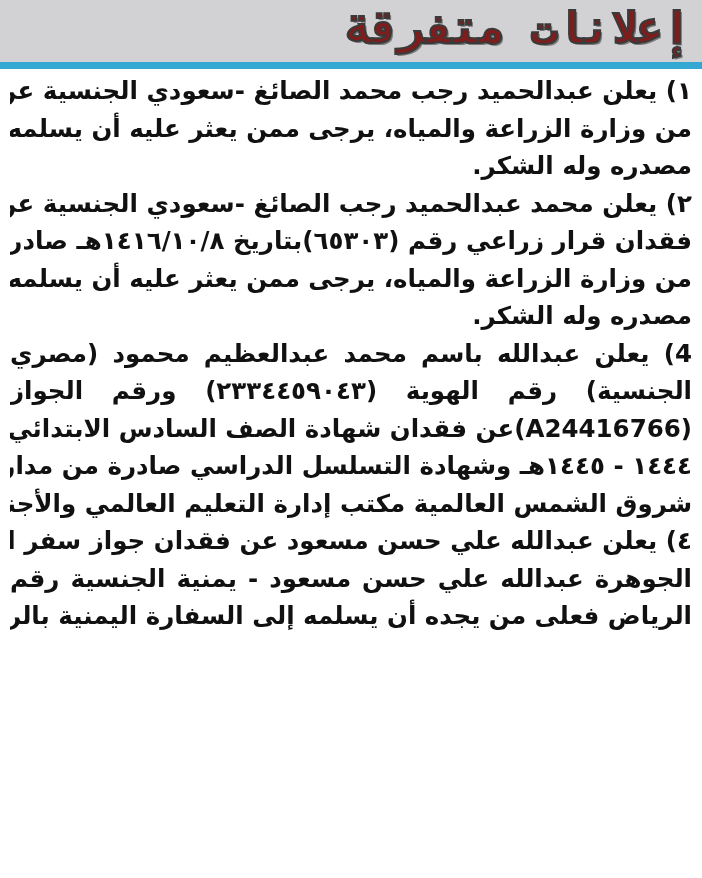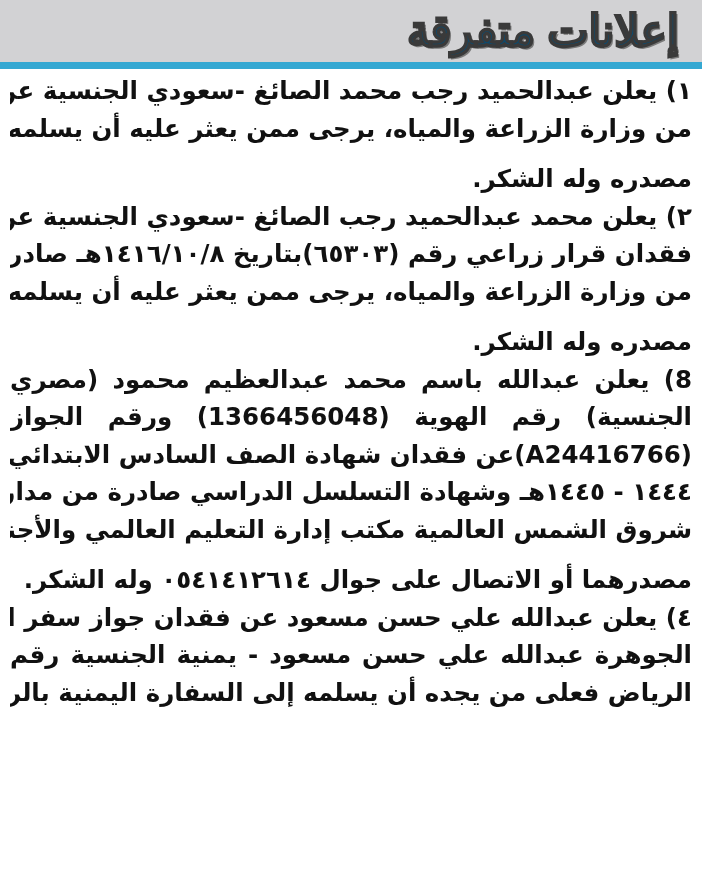--- a/index.html
+++ b/index.html
@@ -17,28 +17,28 @@
     .header {
       position: absolute;
       left: 0; top: 0;
       width: 702px;
       height: 62px;
       background: #d2d2d4;
       box-sizing: border-box;
     }
     .header-title {
       position: absolute;
-      right: 23px;
+      right: 12px;
       top: 2px;
       height: 58px;
       line-height: 58px;
-      font-family: Liberation Sans, sans-serif;
+      font-family: Liberation Mono, monospace;
       font-weight: bold;
       font-size: 44px;
-      color: #0c4a6e;
+      color: #7f1d1d;
       direction: rtl;
       letter-spacing: 0px;
       -webkit-text-stroke: 2px #3a3a3a;
       text-shadow: 2px 2px 0 #7a7a7a;
     }
     .header-rule {
       position: absolute;
       left: 0; top: 62px;
       width: 702px;
       height: 7px;
@@ -65,21 +65,20 @@
     .line {
       display: block;
       white-space: nowrap;
       text-align: justify;
       text-align-last: justify;
       height: 37.5px;
       overflow: hidden;
     }
     .line.last {
       text-align-last: right;
-      margin-top: 13px;
     }
   </style>
 </head>
 <body>
 
 <div class="header">
   <div class="header-title">إعلانات متفرقة</div>
 </div>
 <div class="header-rule"></div>
 
@@ -89,25 +88,24 @@
     <span class="line">من وزارة الزراعة والمياه، يرجى ممن يعثر عليه أن يسلمه إلى</span>
     <span class="line last">مصدره وله الشكر.</span>
   </div>
   <div class="announcement">
     <span class="line">٢) يعلن محمد عبدالحميد رجب الصائغ -سعودي الجنسية عن</span>
     <span class="line">فقدان قرار زراعي رقم (٦٥٣٠٣)بتاريخ ١٤١٦/١٠/٨هـ صادر</span>
     <span class="line">من وزارة الزراعة والمياه، يرجى ممن يعثر عليه أن يسلمه إلى</span>
     <span class="line last">مصدره وله الشكر.</span>
   </div>
   <div class="announcement">
-    <span class="line">8) يعلن عبدالله باسم محمد عبدالعظيم محمود (مصري</span>
-    <span class="line">الجنسية) رقم الهوية (1366456048) ورقم الجواز</span>
+    <span class="line">4) يعلن عبدالله باسم محمد عبدالعظيم محمود (مصري</span>
+    <span class="line">الجنسية) رقم الهوية (٢٣٣٤٤٥٩٠٤٣) ورقم الجواز</span>
     <span class="line">(A24416766)عن فقدان شهادة الصف السادس الابتدائي</span>
     <span class="line">١٤٤٤ - ١٤٤٥هـ وشهادة التسلسل الدراسي صادرة من مدارس</span>
     <span class="line">شروق الشمس العالمية مكتب إدارة التعليم العالمي والأجنبي</span>
-    <span class="line last">مصدرهما أو الاتصال على جوال ٠٥٤١٤١٢٦١٤ وله الشكر.</span>
   </div>
   <div class="announcement">
     <span class="line">٤) يعلن عبدالله علي حسن مسعود عن فقدان جواز سفر ابنته</span>
     <span class="line">الجوهرة عبدالله علي حسن مسعود - يمنية الجنسية رقم</span>
     <span class="line">الرياض فعلى من يجده أن يسلمه إلى السفارة اليمنية بالرياض</span>
   </div>
 </div>
 
 </body></html>

